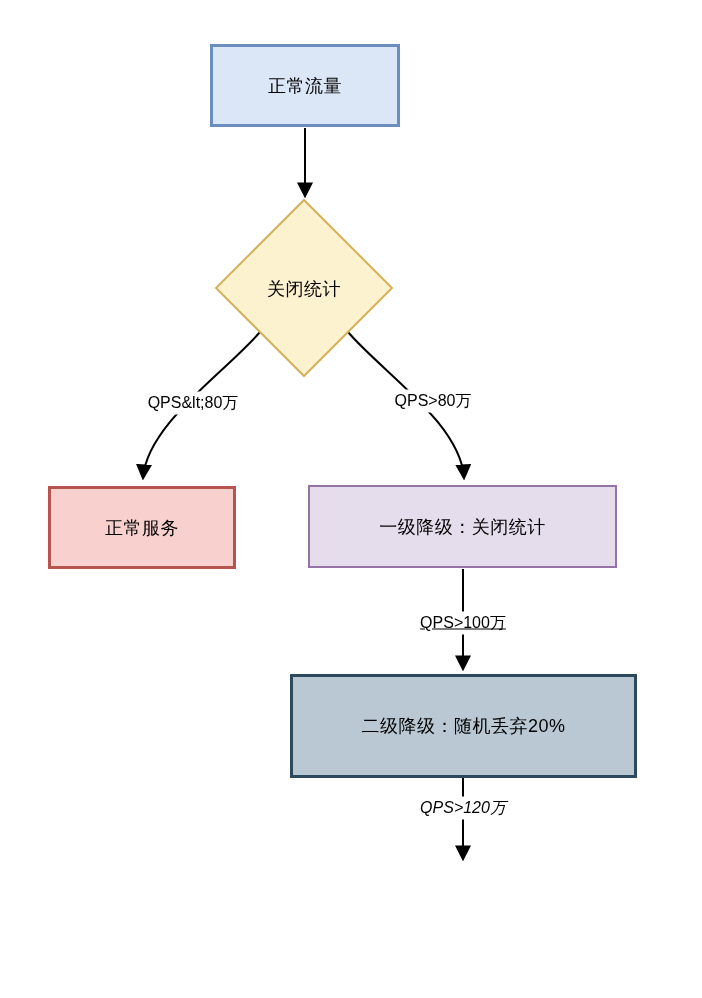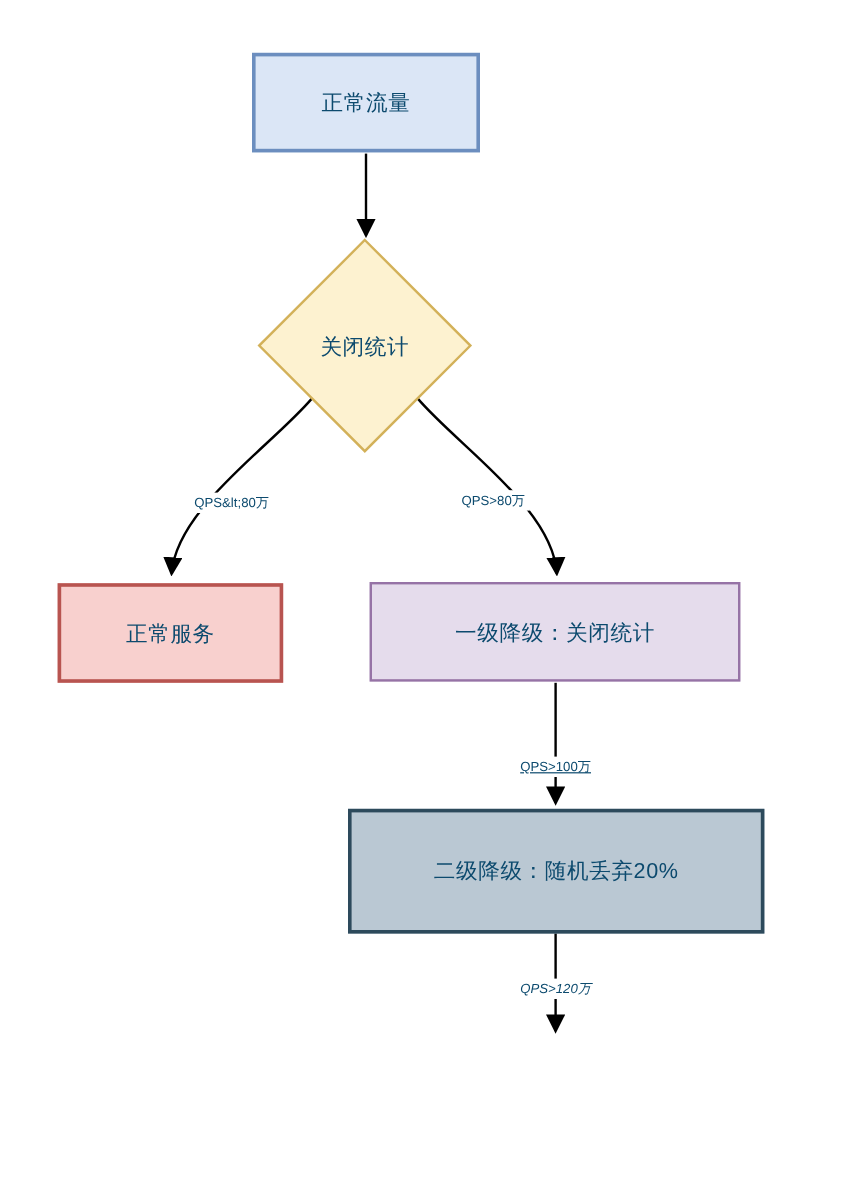--- a/index.html
+++ b/index.html
@@ -44,30 +44,29 @@
     position: absolute;
     transform: translate(-50%, -50%);
     font-size: 18px;
     letter-spacing: 0.5px;
     white-space: nowrap;
   }
 
   .edge-label {
     position: absolute;
     transform: translate(-50%, -50%);
-    font-size: 11px;
+    font-size: 16px;
     padding: 1px 4px;
     white-space: nowrap;
-    margin-top: 16px;
   }
 </style>
 </head>
 <body>
 
-<div class="canvas" style="background-color: rgb(255, 255, 255); color: #0c4a6e;">
+<div class="canvas" style="background-color: rgb(255, 255, 255); color: #000000;">
 
   <svg class="layer" viewBox="0 0 702 998">
     <defs>
       <marker id="arrowhead" viewBox="0 0 10 10" refX="8.5" refY="5" markerWidth="8" markerHeight="8" orient="auto">
         <path d="M0,0 L10,5 L0,10 Z" style="fill: rgb(0, 0, 0);"></path>
       </marker>
     </defs>
 
     <path class="edge" d="M305,128 L305,196" style="stroke: rgb(0, 0, 0);"></path>
 
@@ -96,19 +95,19 @@
     <span class="node-label">一级降级：关闭统计</span>
   </div>
 
   <div class="node bw3" style="left: 290px; top: 674px; width: 347px; height: 104px; background-color: rgb(186, 200, 211); border-color: rgb(45, 74, 92);">
     <span class="node-label">二级降级：随机丢弃20%</span>
   </div>
 
 
   <div class="edge-label" style="left: 193px; top: 403px; background-color: rgb(255, 255, 255);">QPS&amp;lt;80万</div>
 
-  <div class="edge-label" style="left: 411px; top: 401px; background-color: rgb(255, 255, 255);">QPS&gt;80万</div>
+  <div class="edge-label" style="left: 433px; top: 401px; background-color: rgb(255, 255, 255);">QPS&gt;80万</div>
 
   <div class="edge-label" style="left: 463px; top: 623px; background-color: rgb(255, 255, 255); text-decoration: underline;">QPS&gt;100万</div>
 
   <div class="edge-label" style="left: 463px; top: 808px; background-color: rgb(255, 255, 255); font-style: italic;">QPS&gt;120万</div>
 
 </div>
 
 </body></html>

